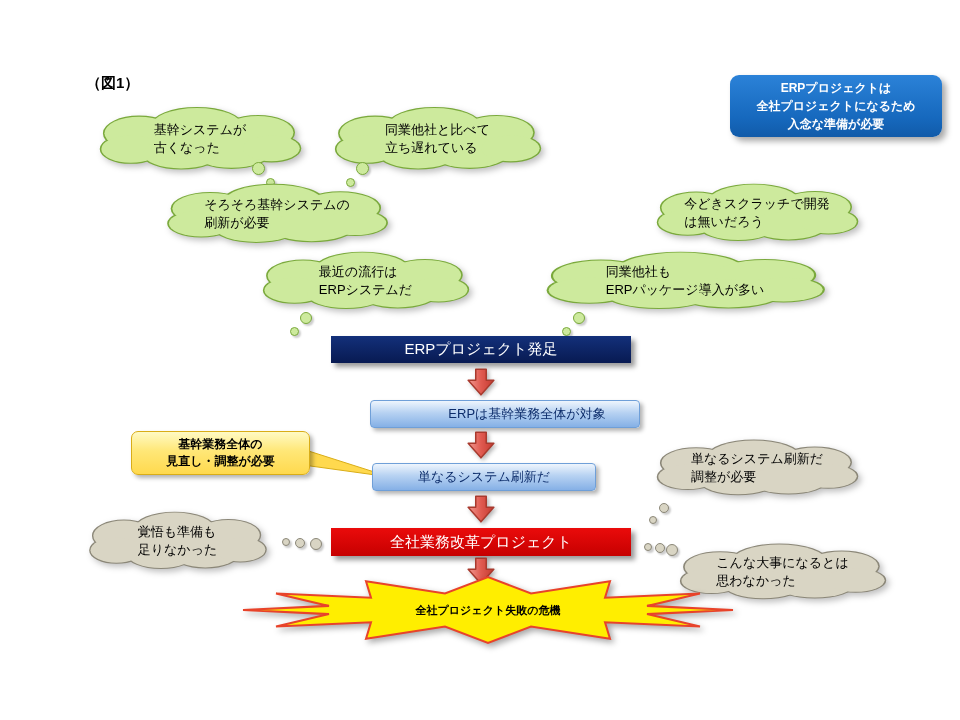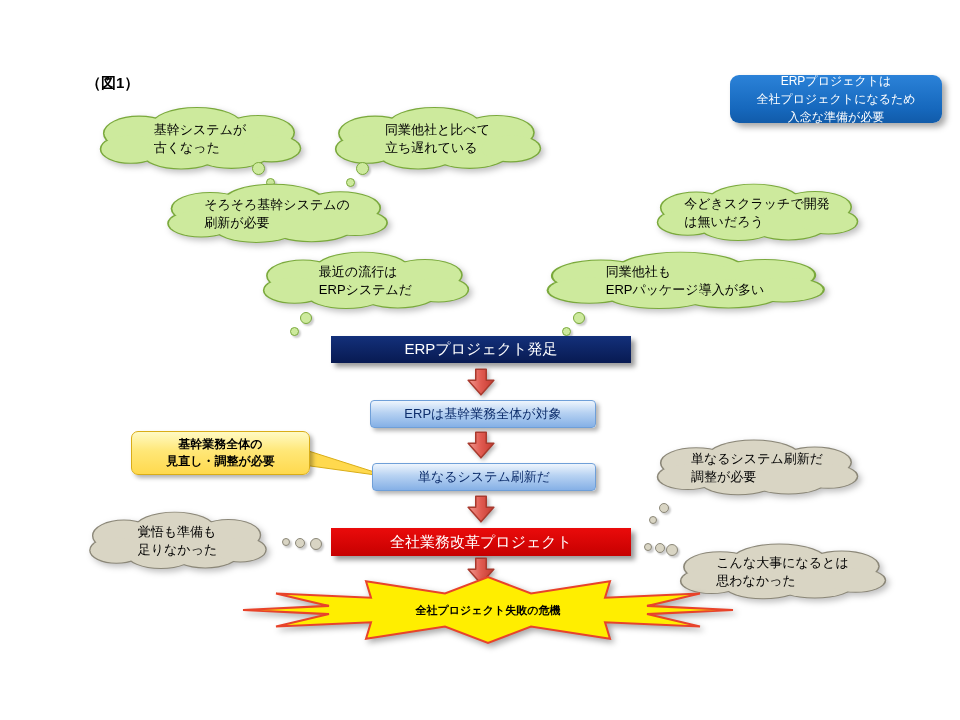--- a/index.html
+++ b/index.html
@@ -6,26 +6,27 @@
   .canvas {
     position:relative; width:960px; height:720px; background:#ffffff;
     font-family:"Liberation Sans", sans-serif; overflow:hidden; color:#000;
   }
   .abs { position:absolute;margin-left:20px; }
 
   .figure-label { left:66px; top:74px; font-size:15px; font-weight:bold; }
 
   
   .note-box {
-    left:710px; top:75px; width:212px; height:48px;
+    left:710px; top:75px; width:212px; height:62px;
     background:linear-gradient(180deg,#2b82d8 0%, #1668bd 70%, #115ba9 100%);
     border-radius:9px; box-shadow:4px 4px 6px rgba(0,0,0,0.35);
     color:#fff; font-size:12px; line-height:1.5;
     display:flex; align-items:center; justify-content:center; text-align:center;
     white-space:pre-line;
+    font-weight:bold;
   }
 
   
   .cloud { position:absolute; }
   .cloud-svg { position:absolute; inset:0; width:100%; height:100%;
                filter:drop-shadow(3px 3px 3px rgba(0,0,0,0.25)); }
   .cloud.green { --cf:#cdea9d; --cs:#7aa93c; }
   .cloud.gray  { --cf:#d9d5c4; --cs:#8b8778; }
   .cloud-text {
     position:absolute; inset:0; display:flex; align-items:center; justify-content:center;
@@ -44,21 +45,21 @@
   .box-navy {
     left:331px; top:336px; width:300px; height:27px;
     background:linear-gradient(180deg,#13307a,#081a52);
     color:#fff; font-size:15px; box-shadow:4px 4px 5px rgba(0,0,0,0.4);
   }
   .box-blue {
     background:linear-gradient(180deg,#eef5fd 0%, #b7d2f2 45%, #85b0e6 100%);
     border:1px solid #6f9fd8; border-radius:4px;
     color:#0d2d6b; font-size:13px; box-shadow:3px 3px 4px rgba(0,0,0,0.3);
   }
-  .box-scope    { left:370px; top:400px; width:224px; height:26px; }
+  .box-scope    { left:370px; top:400px; width:224px; height:26px;padding-left:44px; }
   .box-involved { left:372px; top:463px; width:222px; height:26px; }
   .box-red {
     left:331px; top:528px; width:300px; height:28px;
     background:linear-gradient(180deg,#ea0b0b,#c60000);
     color:#fff; font-size:15px; box-shadow:4px 4px 5px rgba(0,0,0,0.4);
   }
 
   .flow-arrow { position:absolute; width:28px; height:30px;
                 filter:drop-shadow(2px 2px 2px rgba(0,0,0,0.3)); }
 

